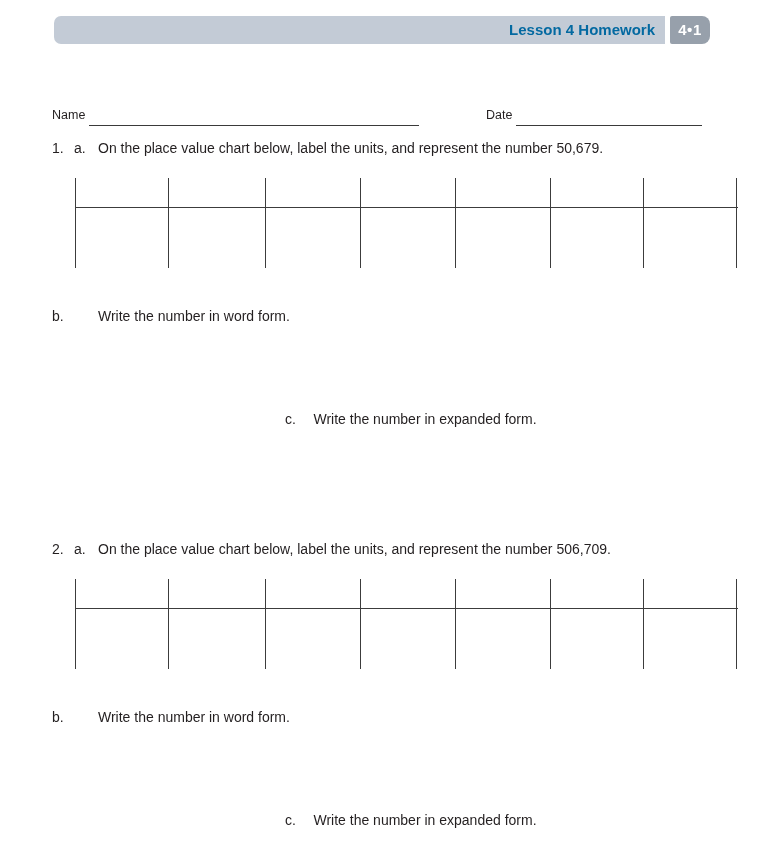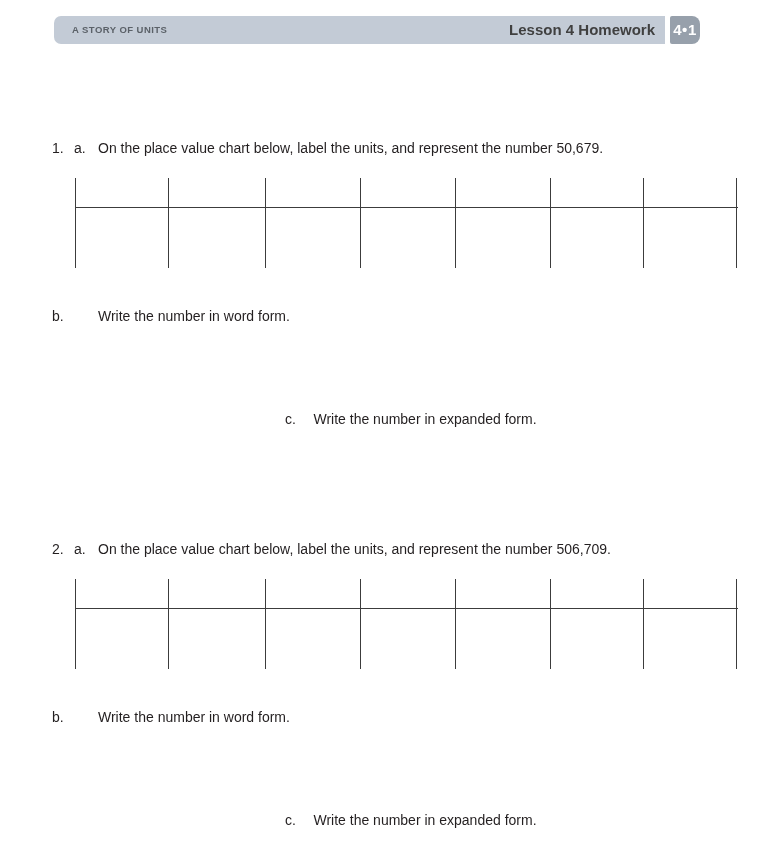--- a/index.html
+++ b/index.html
@@ -40,28 +40,28 @@
     white-space: nowrap;
   }
   .header-lesson {
     position: absolute;
     right: 10px;
     top: 0;
     height: 28px;
     line-height: 28px;
     font-size: 15px;
     font-weight: bold;
-    color: #404040;
+    color: #0369a1;
     white-space: nowrap;
   }
   .header-badge {
     position: absolute;
     left: 670px;
     top: 16px;
-    width: 30px;
+    width: 40px;
     height: 28px;
     background: #97a0ab;
     border-top-right-radius: 8px;
     border-bottom-right-radius: 8px;
     border-top-left-radius: 2px;
     border-bottom-left-radius: 2px;
     color: #ffffff;
     font-size: 15px;
     font-weight: bold;
     line-height: 28px;
@@ -150,26 +150,31 @@
     top: 29px;
     width: 663px;
     height: 0;
     border-top: 1.6px solid #3c3c3c;
   }
 </style>
 </head>
 <body>
 
 <div class="header-bar">
-  <span class="header-story">A STORY OF UNITS</span>
   <span class="header-lesson">Lesson 4 Homework</span>
 </div>
 <div class="header-badge">4•1</div>
 
 <div class="namedate">
+  <div class="field field-name">
+    <span class="field-label">Name</span><span class="field-rule"></span>
+  </div>
+  <div class="field field-date">
+    <span class="field-label">Date</span><span class="field-rule"></span>
+  </div>
 </div>
 
 <div class="problem prob-1">
   <div class="q-line q-a">
     <span class="q-num">1.</span><span class="q-letter">a.</span><span>On the place value chart below, label the units, and represent the number 50,679.</span>
   </div>
 
   <div class="pv-chart">
     <div class="pv-hline"></div>
     <div class="pv-vline" style="left:0px"></div>

